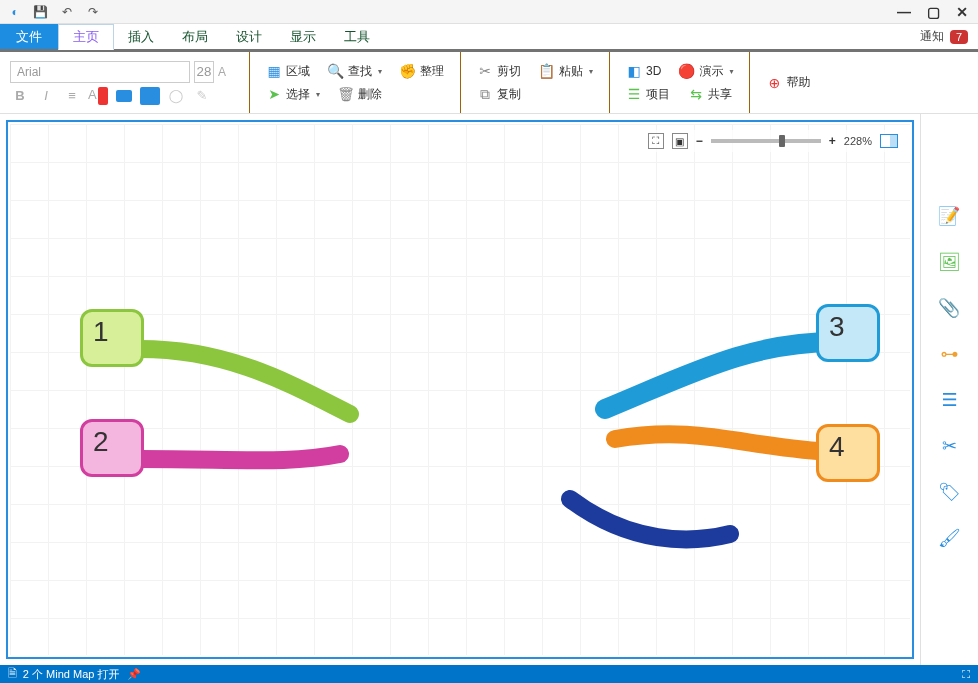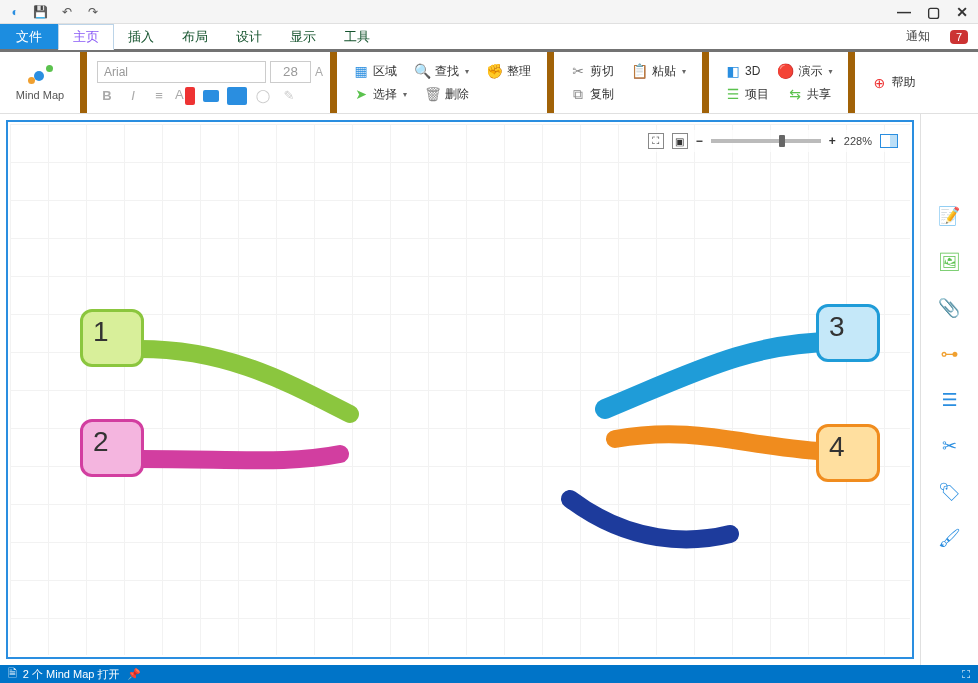--- a/index.html
+++ b/index.html
@@ -11,34 +11,34 @@
 .title-bar .qat span { width: 18px; height: 18px; display:inline-flex; align-items:center; justify-content:center; color:#555; cursor:pointer; }
 .title-text { position:absolute; left:50%; transform:translateX(-50%); color:#333; font-size:12px; }
 .win-ctrls { margin-left:auto; display:flex; gap:16px; padding-right:10px; }
 .win-ctrls span { font-weight:bold; font-size:14px; cursor:pointer; }
 
 
 .tab-row { height: 28px; background:#fff; display:flex; align-items:stretch; border-bottom:3px solid #737373; position:relative; }
 .file-tab { background:#1c8de0; color:#fff; width:58px; display:flex; align-items:center; justify-content:center; font-size:13px; cursor:pointer; }
 .menu-tab { padding:0 14px; display:flex; align-items:center; color:#14532d; cursor:pointer; font-size:13px; }
 .menu-tab.active { border:1px solid #bcd4e8; border-bottom:1px solid #fff; background:#fff; margin-bottom:-1px; color:#8b5cf6;}
-.notify { margin-left:auto; display:flex; align-items:center; gap:20px; padding-right:10px; color:#444;}
+.notify { margin-left:auto; display:flex; align-items:center; gap:6px; padding-right:10px; color:#444;}
 .badge { background:#c33; color:#fff; border-radius:4px; padding:1px 6px; font-size:11px; }
 
 
 .ribbon { height: 62px; background:#fff; border-bottom:1px solid #e0e0e0; display:flex; }
-.ribbon-group { border-right:7px solid #a16207; padding:4px 10px; display:flex; flex-direction:column; justify-content:center; }
+.ribbon-group { border-right:1px solid #a16207; padding:4px 10px; display:flex; flex-direction:column; justify-content:center; }
 .mindmap-btn { width:60px; text-align:center; font-size:11px; color:#555; }
 .mm-icon { width:28px; height:22px; margin:0 auto 2px; position:relative; }
 .mm-icon::before{content:"";position:absolute;left:8px;top:6px;width:10px;height:10px;background:#2a8ee0;border-radius:50%;}
 .mm-icon::after{content:"";position:absolute;left:20px;top:0;width:7px;height:7px;background:#5bc24e;border-radius:50%;box-shadow:-18px 12px 0 #f0a030;}
 .font-group { width:250px; }
 .font-row { display:flex; align-items:center; gap:4px; margin-bottom:4px; }
 .font-name { border:1px solid #ccc; height:22px; width:180px; padding:0 6px; font-size:12px; color:#999; background:#fff; }
-.font-size { border:1px solid #ccc; height:22px; width:41px; text-align:center; color:#999; }
+.font-size { border:1px solid #ccc; height:22px; width:20px; text-align:center; color:#999; }
 .fmt-row { display:flex; gap:6px; align-items:center; }
 .fmt-row span { width:20px; height:18px; display:inline-flex; align-items:center; justify-content:center; color:#aaa; cursor:pointer; border-radius:2px; font-size:13px;}
 .color-sw { width:16px; height:4px; display:inline-block;}
 .mid-group { display:flex; flex-direction:column; gap:6px; justify-content:center; padding:4px 16px;}
 .cmd-row { display:flex; gap:18px;}
 .cmd { display:flex; align-items:center; gap:4px; cursor:pointer; color:#333; font-size:12px; white-space:nowrap;}
 .cmd .ico { width:16px; height:16px; display:inline-flex; align-items:center; justify-content:center; font-size:14px;}
 .drop::after{content:"▾"; font-size:8px; color:#666; margin-left:2px;}
 
 
@@ -98,26 +98,20 @@
   <div class="menu-tab">设计</div>
   <div class="menu-tab">显示</div>
   <div class="menu-tab">工具</div>
   <div class="notify">
     <span>通知</span>
     <span class="badge">7</span>
   </div>
 </div>
 
 <div class="ribbon">
-  <div class="ribbon-group">
-    <div class="mindmap-btn">
-      <div class="mm-icon"></div>
-      <div>Mind Map</div>
-    </div>
-  </div>
   <div class="ribbon-group font-group">
     <div class="font-row">
       <input class="font-name" value="Arial" style="">
       <input class="font-size" value="28" style="">
       <span style="color:#aaa">A</span>
     </div>
     <div class="fmt-row">
       <span style="font-weight:bold">B</span>
       <span style="font-style:italic">I</span>
       <span>≡</span>

